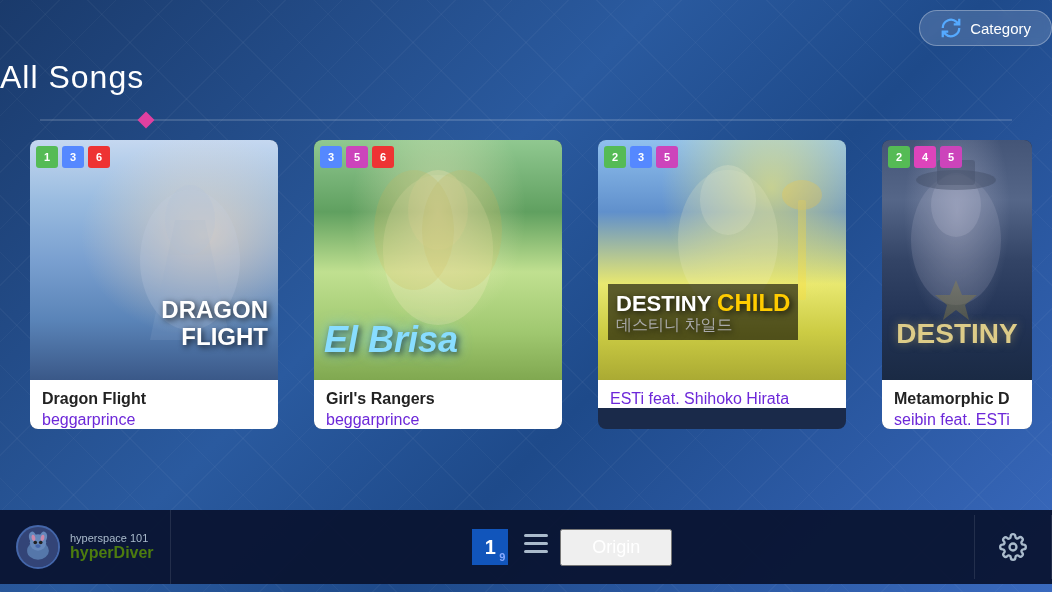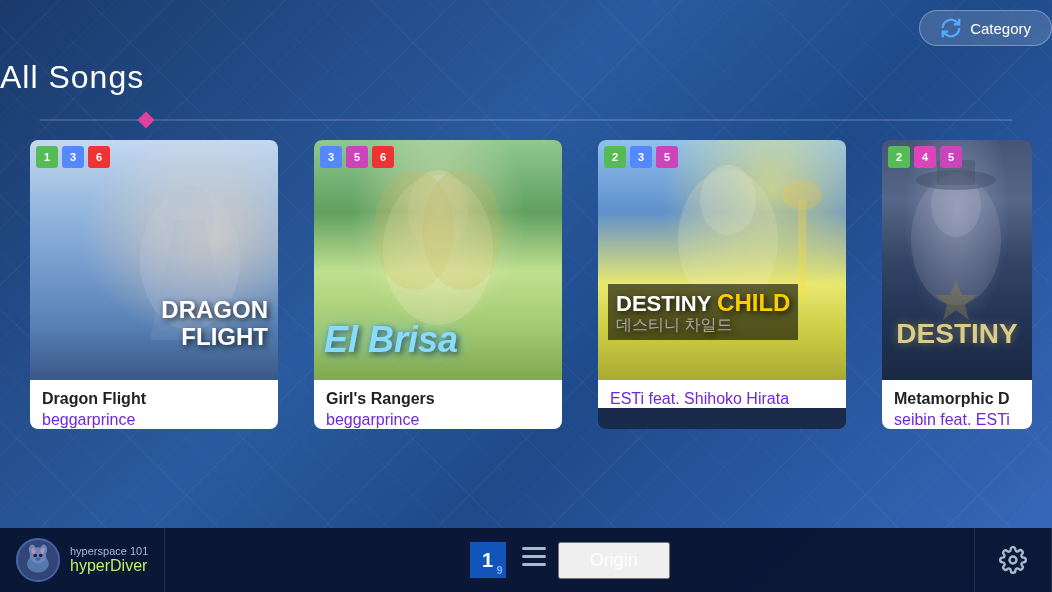--- a/index.html
+++ b/index.html
@@ -246,24 +246,24 @@
     }
 
     .song-artist {
       font-size: 16px;
       color: #6d28d9;
     }
 
     
     .bottom-bar {
       position: absolute;
-      bottom: 0;
+      bottom: 8px;
       left: 0;
       right: 0;
-      height: 64px;
+      height: 74px;
       background: rgba(10, 20, 50, 0.95);
       display: flex;
       align-items: center;
     }
 
     
     .user-section {
       display: flex;
       align-items: center;
       gap: 10px;
@@ -278,22 +278,22 @@
       flex-direction: column;
     }
 
     .user-subtitle {
       font-size: 11px;
       color: #aabbcc;
     }
 
     .user-name {
       font-size: 16px;
-      color: #bef264;
-      font-weight: 400;
+      color: #4d7c0f;
+      font-weight: 700;
     }
 
     
     .center-controls {
       display: flex;
       align-items: center;
       flex: 1;
       justify-content: center;
       gap: 0;
     }

